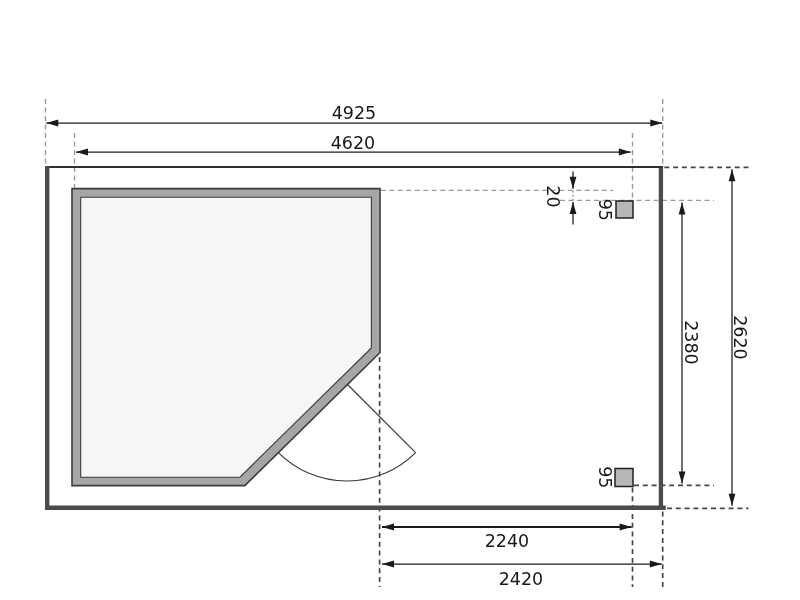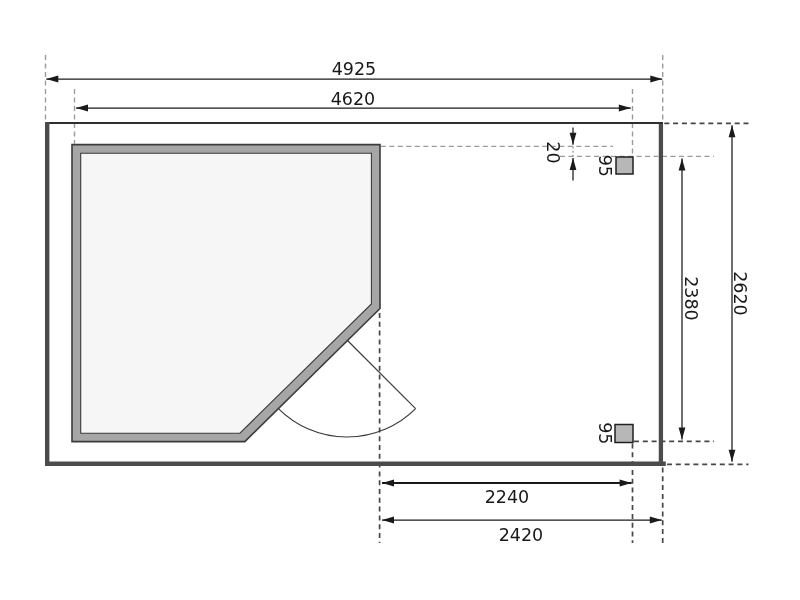--- a/index.html
+++ b/index.html
@@ -9,20 +9,21 @@
     width: 800px;
     height: 600px;
     overflow: hidden;
     font-family: "DejaVu Sans", "Liberation Sans", sans-serif;
   }
   #canvas {
     position: relative;
     width: 800px;
     height: 440px;
     background: #ffffff;
+    margin-top: 44px;
   }
   svg { display: block; }
   text {
     font-family: "DejaVu Sans", "Liberation Sans", sans-serif;
     font-size: 17.5px;
     fill: #191919;
   }
 </style>
 </head>
 <body>

